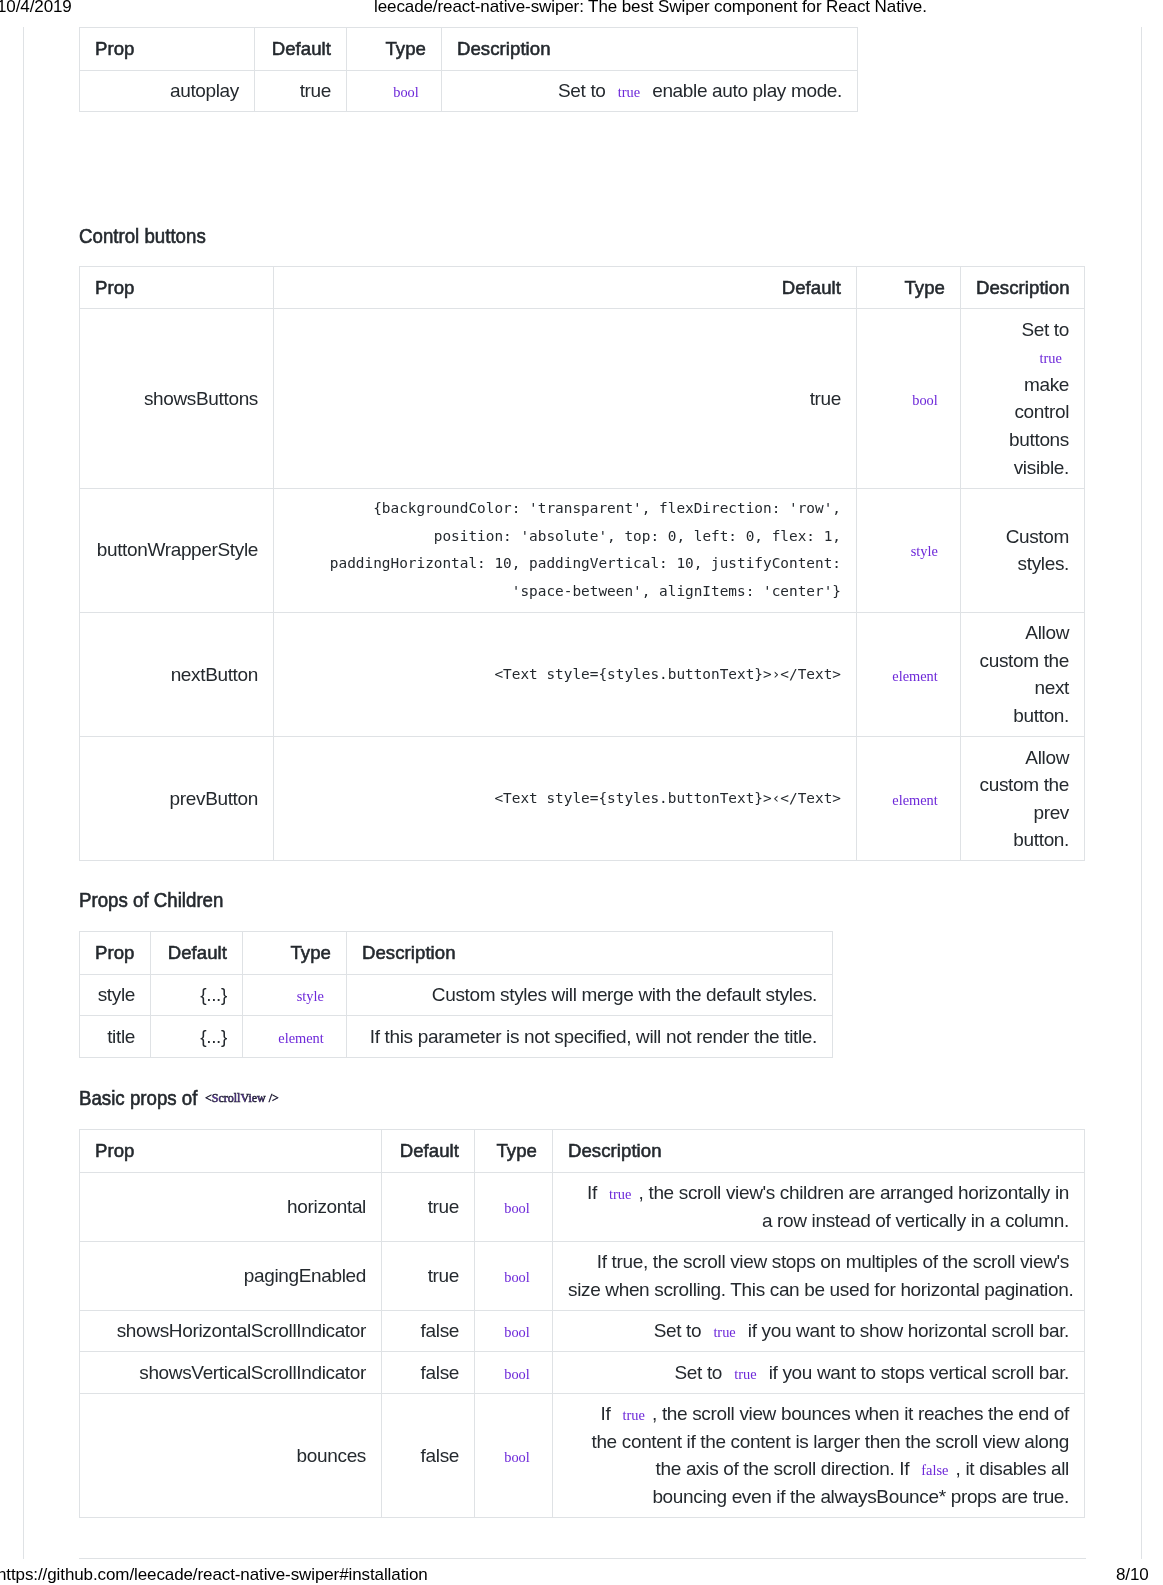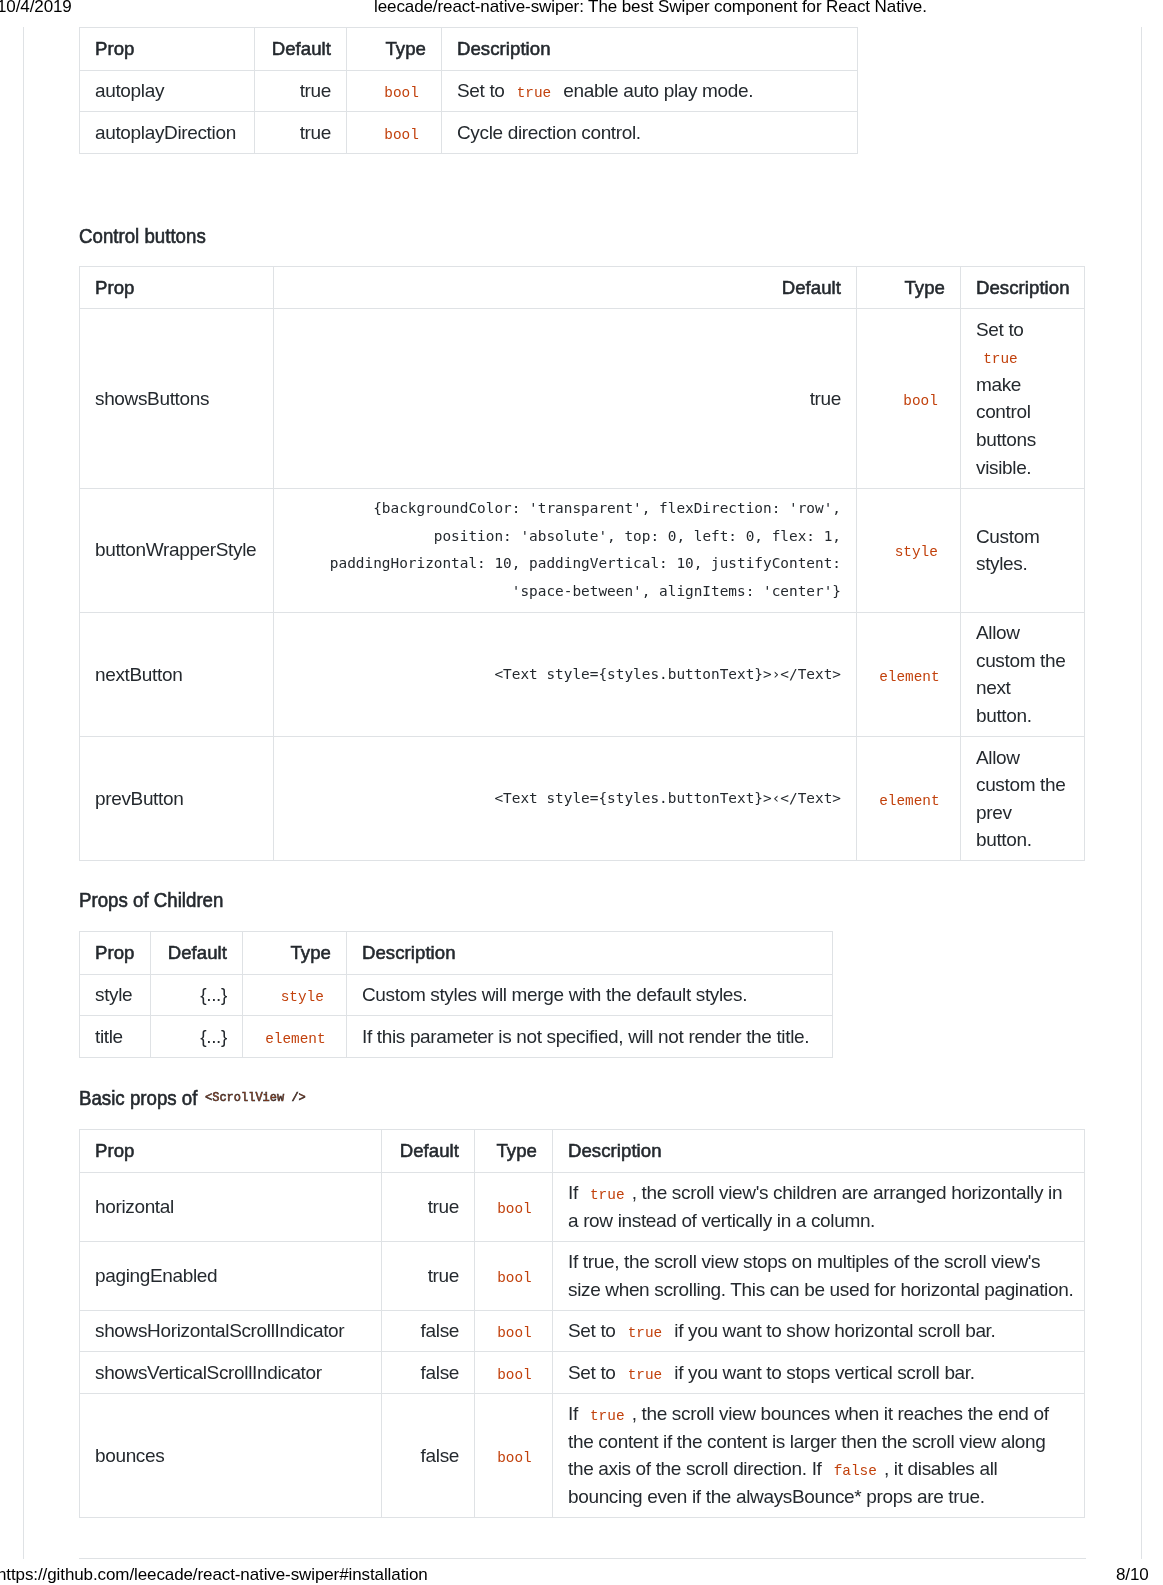--- a/index.html
+++ b/index.html
@@ -39,25 +39,25 @@
      -webkit-text-stroke:0.55px #24292e; }
 
   table.md { position:absolute; border-collapse:collapse; table-layout:fixed;
     font-size:19px; letter-spacing:-0.35px; color:#24292e; }
   table.md th, table.md td { border:1px solid var(--border,#dfe2e5);
      padding:6.5px 15px; vertical-align:middle; line-height:27.55px;
      white-space:nowrap; }
   table.md th { font-weight:400; text-align:left; letter-spacing:0.05px;
      font-size:18.6px; -webkit-text-stroke:0.55px #24292e;
      padding-top:7px; padding-bottom:7px; }
-  table.md td { font-weight:400; }
+  table.md td { font-weight:400;text-align:right; }
   table.md th.ctr, table.md td.ctr { text-align:right;margin-left:44px; }
-  code { font-family:Liberation Mono, monospace; font-size:14.4px;
+  code { font-family:Liberation Serif, serif; font-size:14.4px;
     letter-spacing:0; background:transparent; border-radius:3px;
-    padding:0 0.5em; color:#c2410c; white-space:pre; line-height:18px; }
+    padding:0 0.5em; color:#6d28d9; white-space:pre; line-height:18px; }
   .codeblock { font-family:"DejaVu Sans Mono", monospace; font-size:14.4px;
     letter-spacing:0; line-height:27.55px; display:block; }
   .ln { display:block; }
 </style>
 </head>
 <body>
 
 <div class="page">
 
   <div class="print-head">
@@ -87,28 +87,20 @@
         </thead>
         <tbody>
           <tr>
             <td>autoplay</td>
             <td class="ctr">true</td>
             <td class="ctr"><code>bool</code></td>
             <td>
               <span class="ln"><span>Set to </span><code>true</code><span> enable auto play mode.</span></span>
             </td>
           </tr>
-          <tr>
-            <td>autoplayDirection</td>
-            <td class="ctr">true</td>
-            <td class="ctr"><code>bool</code></td>
-            <td>
-              <span class="ln"><span>Cycle direction control.</span></span>
-            </td>
-          </tr>
         </tbody>
       </table>
       <h3 class="sec" style="left:79px;top:224px"><span class="htxt">Control buttons</span></h3>
       <table class="md" style="left:79px;top:265.8px;width:1005px">
         <colgroup>
           <col style="width:194px">
           <col style="width:583px">
           <col style="width:104px">
           <col style="width:124px">
         </colgroup>

